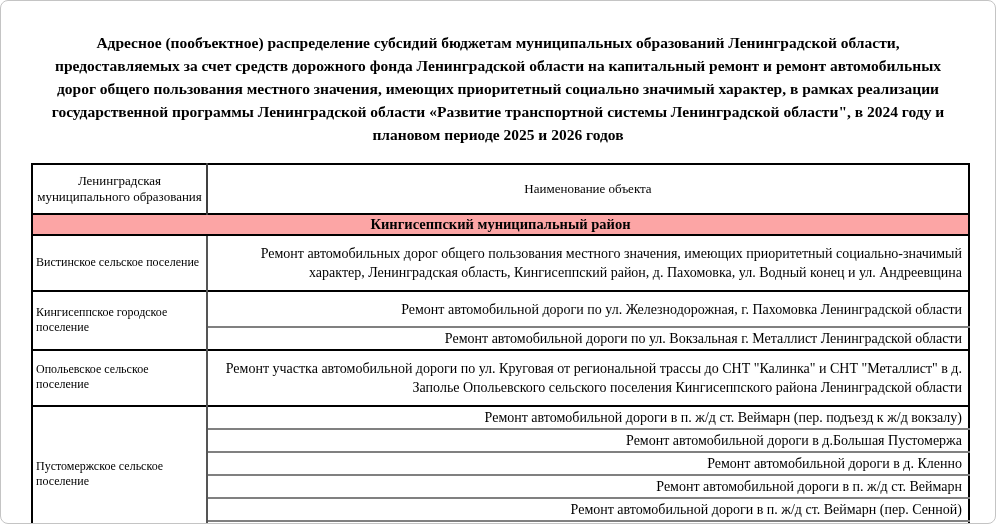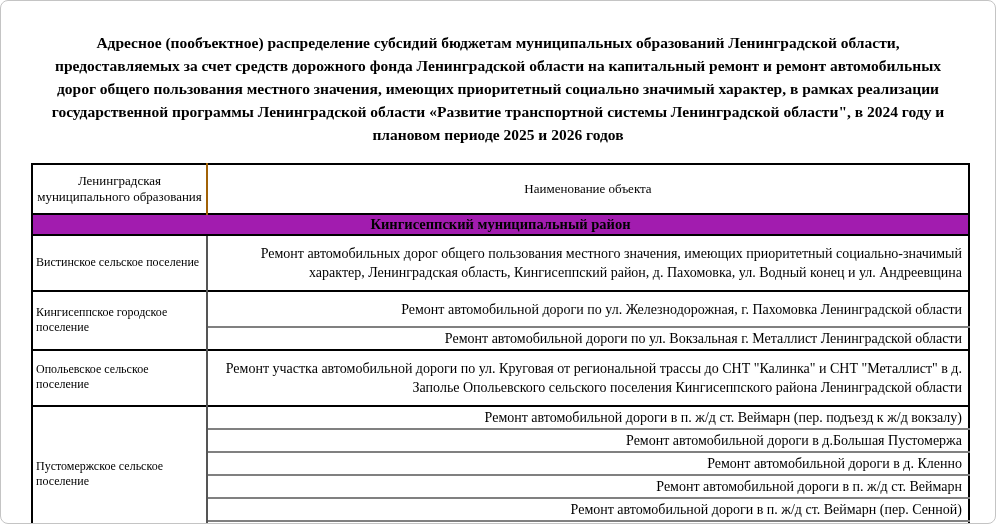--- a/index.html
+++ b/index.html
@@ -39,24 +39,24 @@
   }
 
   th.hdr {
     font-weight: normal;
     font-size: 13px;
     line-height: 16px;
     text-align: center;
     height: 44px;
     padding: 2px 4px;
   }
-  th.hdr + th.hdr { border-left: 2px solid #a16207; }
+  th.hdr + th.hdr { border-left: 2px solid #404040; }
 
   tr.district-row td {
-    background: #a21caf;
+    background: #fca5a5;
     font-weight: bold;
     font-size: 14.5px;
     text-align: center;
     height: 15px;
     padding: 1px 0;
     border-top: 2px solid #000;
     border-bottom: 2px solid #000;
   }
 
   td.muni {

